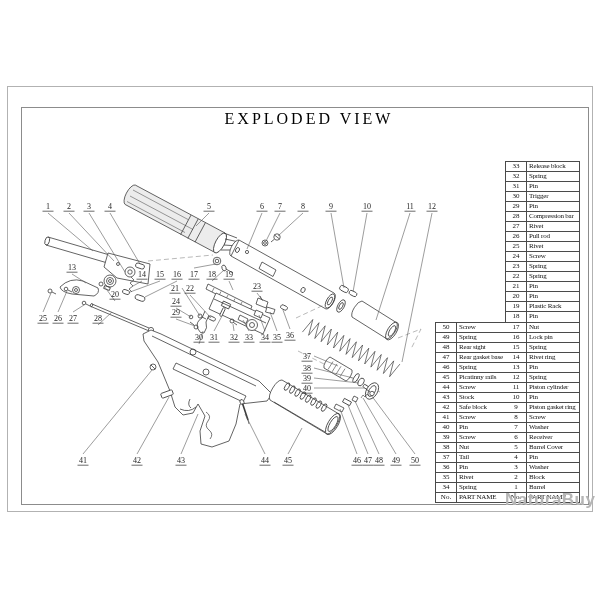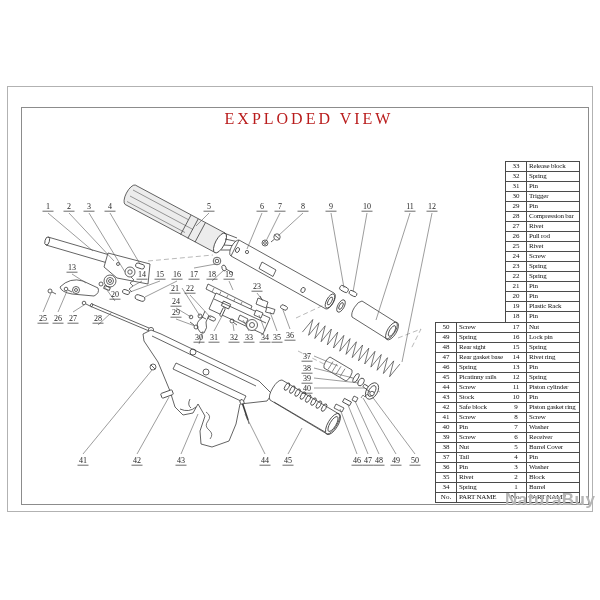--- a/index.html
+++ b/index.html
@@ -1,21 +1,21 @@
 <!DOCTYPE html>
 <html><head>
 <meta charset="utf-8">
 <style>
   html,body{margin:0;padding:0;}
   body{width:600px;height:600px;background:#fff;font-family:"Liberation Serif",serif;}
   #canvas{position:relative;width:600px;height:600px;background:#fff;overflow:hidden;}
   .frame-outer{position:absolute;left:7px;top:86px;width:584px;height:424px;border:1px solid #b2b2b2;}
   .frame-inner{position:absolute;left:21px;top:107px;width:566px;height:396px;border:1px solid #8c8c8c;background:#fff;}
   .page-title{position:absolute;left:224px;top:110px;width:170px;text-align:center;
-    font:16px "Liberation Serif",serif;letter-spacing:3px;color:#b91c1c;white-space:nowrap;}
+    font:16px "Liberation Serif",serif;letter-spacing:3px;color:#000000;white-space:nowrap;}
   .model-info{position:absolute;left:31px;top:133px;color:#222;}
   .model-line{font:10.5px "Liberation Serif",serif;letter-spacing:0.5px;}
   .item-line{font:11px "Liberation Serif",serif;margin-top:1px;}
   .item-value{font:bold 14px "Liberation Sans",sans-serif;letter-spacing:1px;color:#111;}
   #diagram{position:absolute;left:0;top:0;width:600px;height:600px;}
   #diagram text{font:8px "Liberation Serif",serif;fill:#1e1e1e;text-anchor:middle;}
   #diagram .leader{stroke:#5a5a5a;stroke-width:0.6;}
   #diagram .callout-underline{stroke:#2a2a2a;stroke-width:0.7;}
   .ptable{position:absolute;display:flex;flex-direction:column;border:1px solid #4a4a4a;background:#fff;box-sizing:border-box;}
   #table-right{left:505px;top:161px;width:75px;height:342px;}

